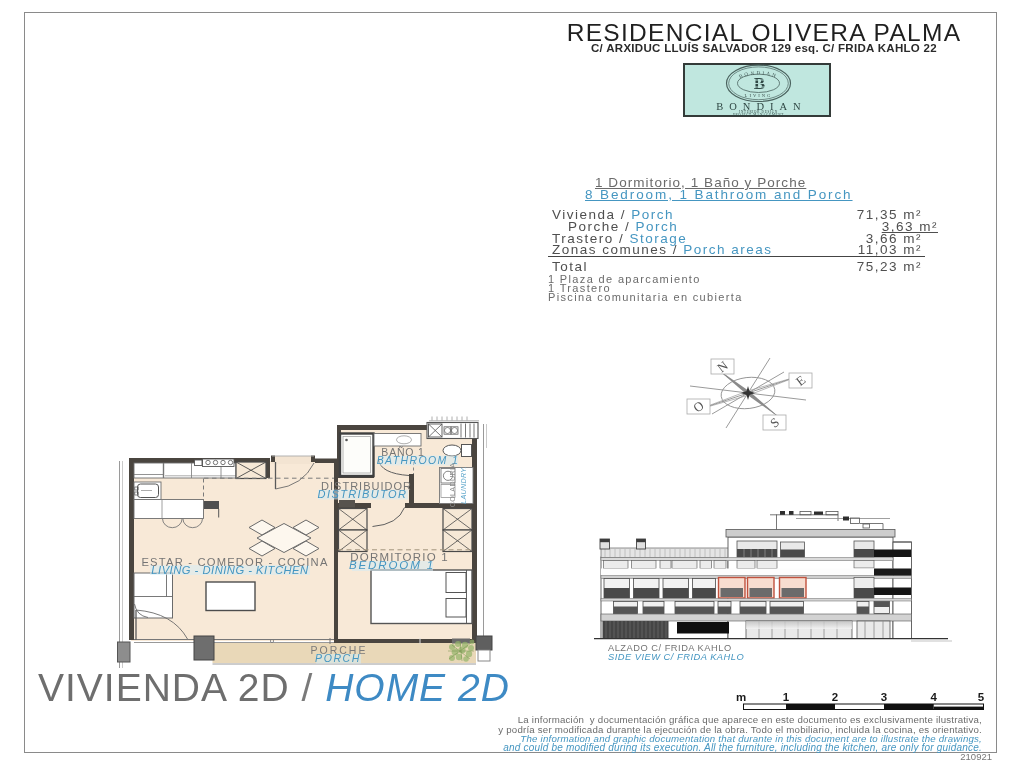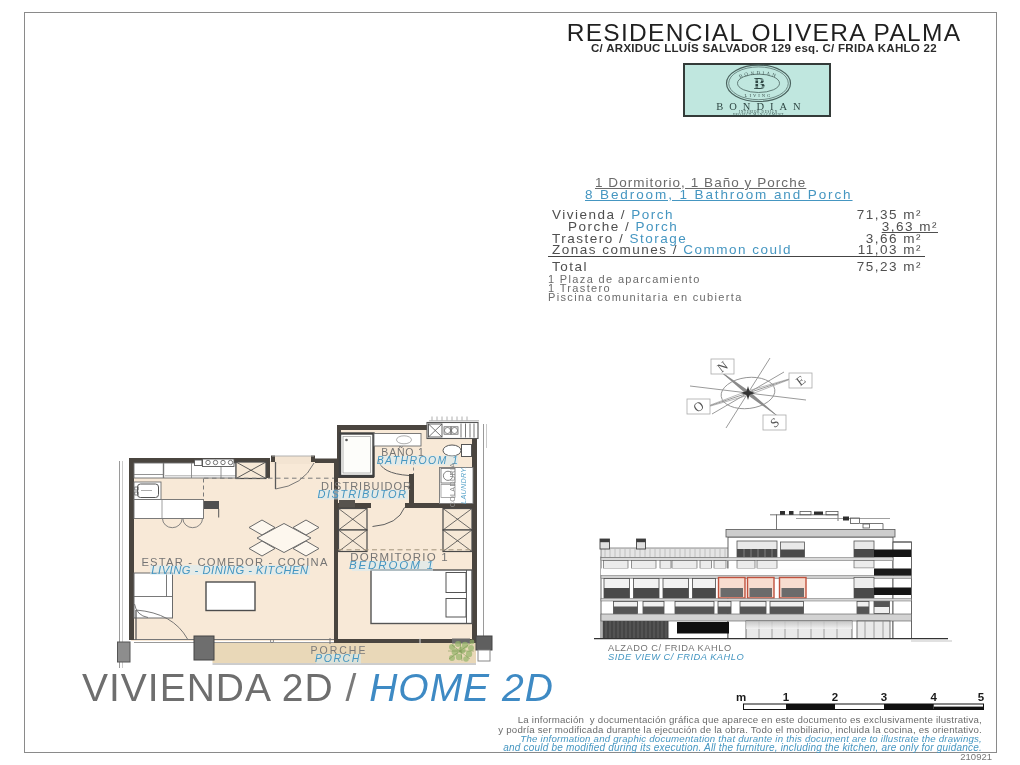--- a/index.html
+++ b/index.html
@@ -50,31 +50,31 @@
 <div class="abs gray" style="left:595px;top:175px;font-size:13.5px;letter-spacing:1.05px;text-decoration:underline;">1 Dormitorio, 1 Baño y Porche</div>
 
 <div class="abs blue" style="left:585px;top:186.5px;font-size:13.5px;letter-spacing:1.9px;text-decoration:underline;">8 Bedroom, 1 Bathroom and Porch</div>
 
 <div class="abs" style="left:552px;top:207.1px;width:370px;height:12px;font-size:13.5px;letter-spacing:1.5px;color:#4f4f4f;">Vivienda / <span class="blue">Porch</span><span class="abs" style="right:0;top:0;">71,35 m²</span></div>
 
 <div class="abs" style="left:552px;top:219.4px;width:370px;height:12px;font-size:13.5px;letter-spacing:1.5px;color:#4f4f4f;margin-left:16px;">Porche / <span class="blue">Porch</span><span class="abs" style="right:0;top:0;text-decoration:underline;">3,63 m²</span></div>
 
 <div class="abs" style="left:552px;top:230.5px;width:370px;height:12px;font-size:13.5px;letter-spacing:1.5px;color:#4f4f4f;">Trastero / <span class="blue">Storage</span><span class="abs" style="right:0;top:0;">3,66 m²</span></div>
 
-<div class="abs" style="left:552px;top:241.9px;width:370px;height:12px;font-size:13.5px;letter-spacing:1.5px;color:#4f4f4f;">Zonas comunes / <span class="blue">Common could</span><span class="abs" style="right:0;top:0;">11,03 m²</span></div>
+<div class="abs" style="left:552px;top:241.9px;width:370px;height:12px;font-size:13.5px;letter-spacing:1.5px;color:#4f4f4f;">Zonas comunes / <span class="blue">Porch areas</span><span class="abs" style="right:0;top:0;">11,03 m²</span></div>
 
 <div class="abs" style="left:548px;top:256.3px;width:377px;height:0;border-top:1.5px solid #444;"></div>
 
 <div class="abs" style="left:552px;top:258.8px;width:370px;height:12px;font-size:13.5px;letter-spacing:1.5px;color:#4f4f4f;">Total<span class="abs" style="right:0;top:0;">75,23 m²</span></div>
 
 <div class="abs gray" style="left:548px;top:275px;font-size:11px;line-height:9.2px;letter-spacing:1.35px;">
   1 Plaza de aparcamiento<br>1 Trastero<br>Piscina comunitaria en cubierta
 </div>
 
-<div class="abs" style="left:38px;top:666px;font-size:39px;color:#6e6e6e;letter-spacing:1px;white-space:nowrap;margin-left:44px;">VIVIENDA 2D <span style="color:#7a7a7a;">/</span> <span style="color:#3e8ac4;font-style:italic;">HOME 2D</span></div>
+<div class="abs" style="left:38px;top:666px;font-size:39px;color:#6e6e6e;letter-spacing:1px;white-space:nowrap;">VIVIENDA 2D <span style="color:#7a7a7a;">/</span> <span style="color:#3e8ac4;font-style:italic;">HOME 2D</span></div>
 
 <div class="abs gray" style="left:300px;top:713.5px;width:682px;text-align:right;font-size:9.7px;letter-spacing:0.2px;">La información &nbsp;y documentación gráfica que aparece en este documento es exclusivamente ilustrativa,</div>
 
 <div class="abs gray" style="left:300px;top:723.8px;width:682px;text-align:right;font-size:9.7px;letter-spacing:0.2px;">y podría ser modificada durante la ejecución de la obra. Todo el mobiliario, incluida la cocina, es orientativo.</div>
 
 <div class="abs blue" style="left:300px;top:733px;width:682px;text-align:right;font-size:9.7px;font-style:italic;letter-spacing:0.2px;">The information and graphic documentation that durante in this document are to illustrate the drawings,</div>
 
 <div class="abs blue" style="left:300px;top:742px;width:682px;text-align:right;font-size:10px;font-style:italic;letter-spacing:0.2px;">and could be modified during its execution. All the furniture, including the kitchen, are only for guidance.</div>
 
 <div class="abs" style="left:850px;top:751px;width:142px;text-align:right;font-size:9.5px;color:#777;">210921</div>

